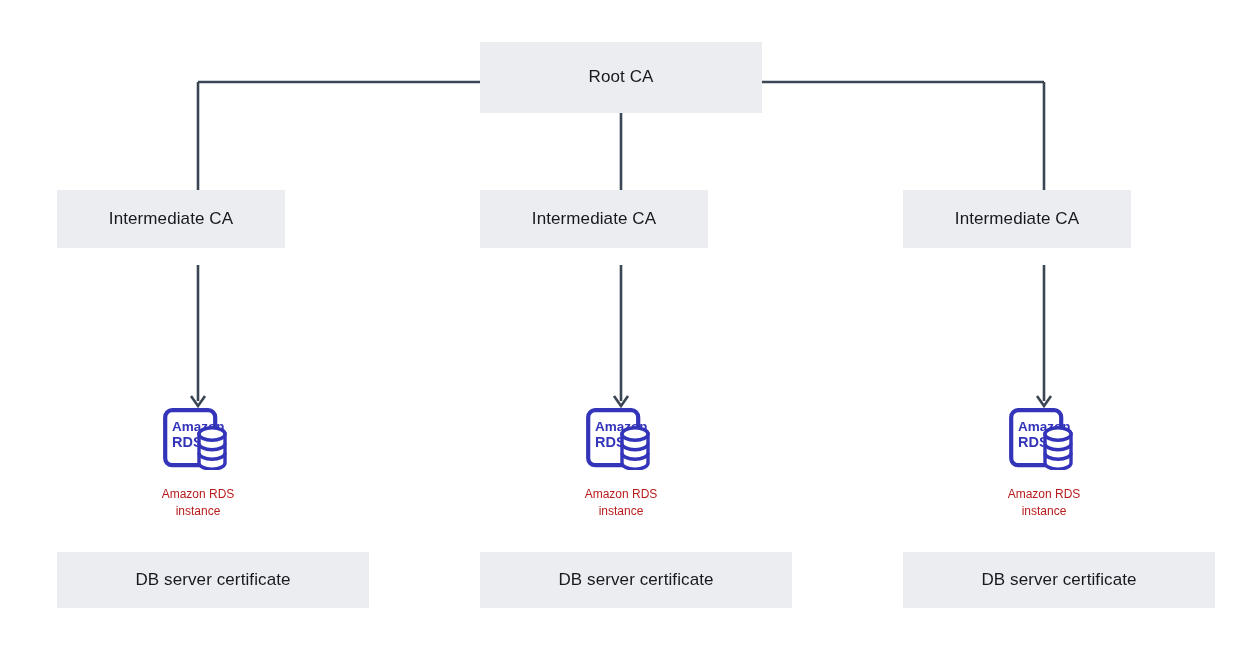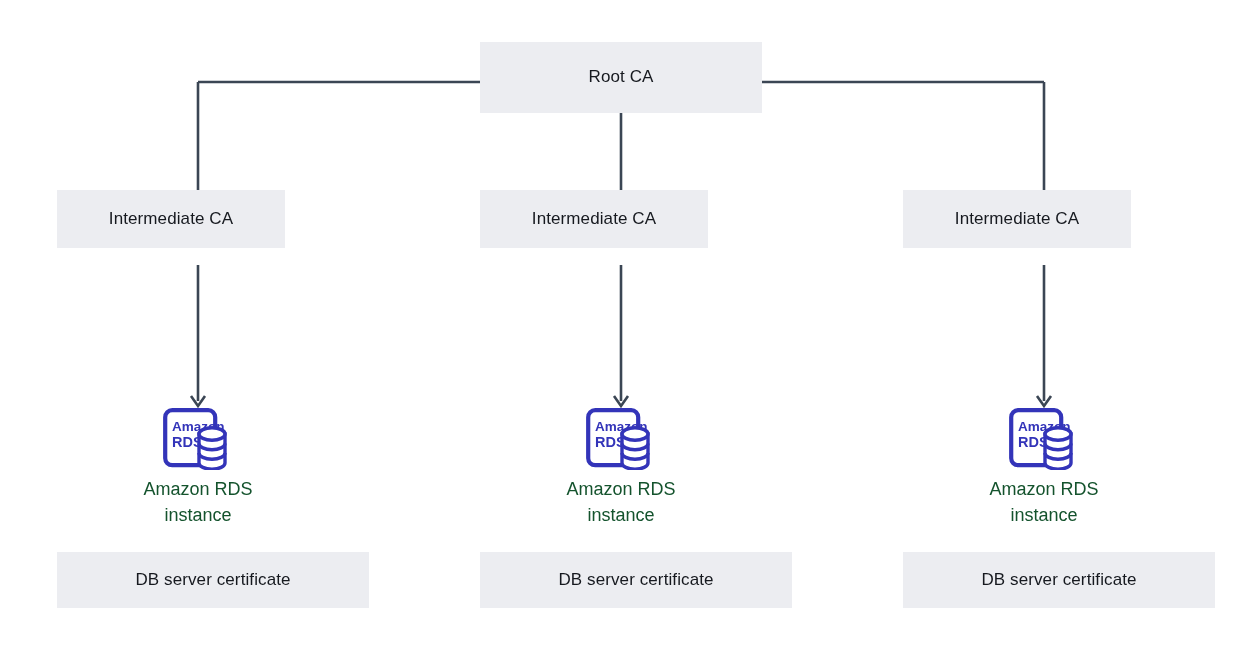--- a/index.html
+++ b/index.html
@@ -66,25 +66,25 @@
     width: 70px;
     height: 62px;
     top: 408px;
   }
   .rds-icon.col-1 { left: 163px; }
   .rds-icon.col-2 { left: 586px; }
   .rds-icon.col-3 { left: 1009px; }
 
   .node-caption {
     position: absolute;
-    top: 476px;
+    top: 486px;
     width: 282px;
     text-align: center;
-    color: #14532d;
-    font-size: 18px;
+    color: #b91c1c;
+    font-size: 12px;
     font-family: "Liberation Sans", sans-serif;
     line-height: 1.45;
   }
   .node-caption.col-1 { left: 57px; }
   .node-caption.col-2 { left: 480px; }
   .node-caption.col-3 { left: 903px; }
   .caption-line { display: block; }
 </style>
 </head>
 <body>

